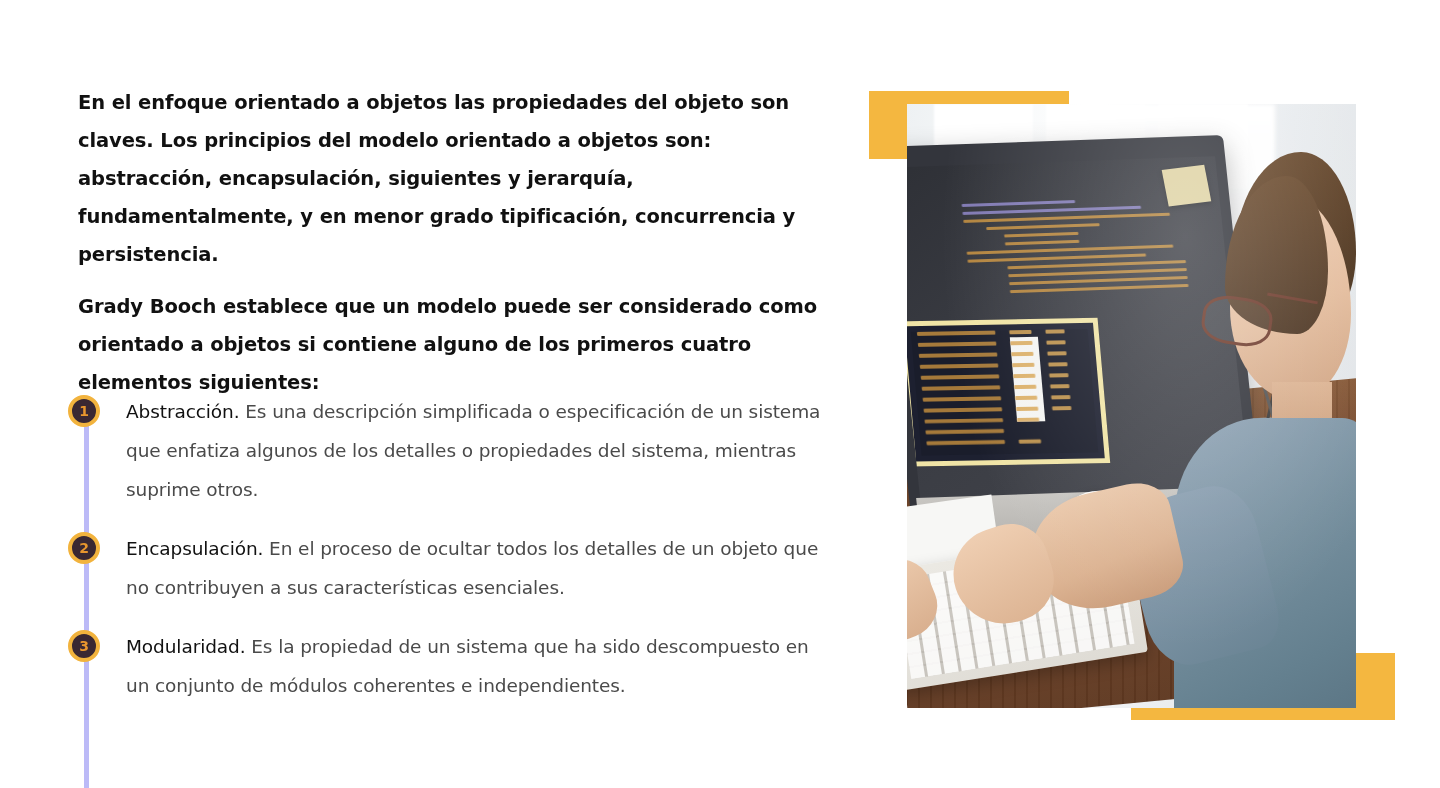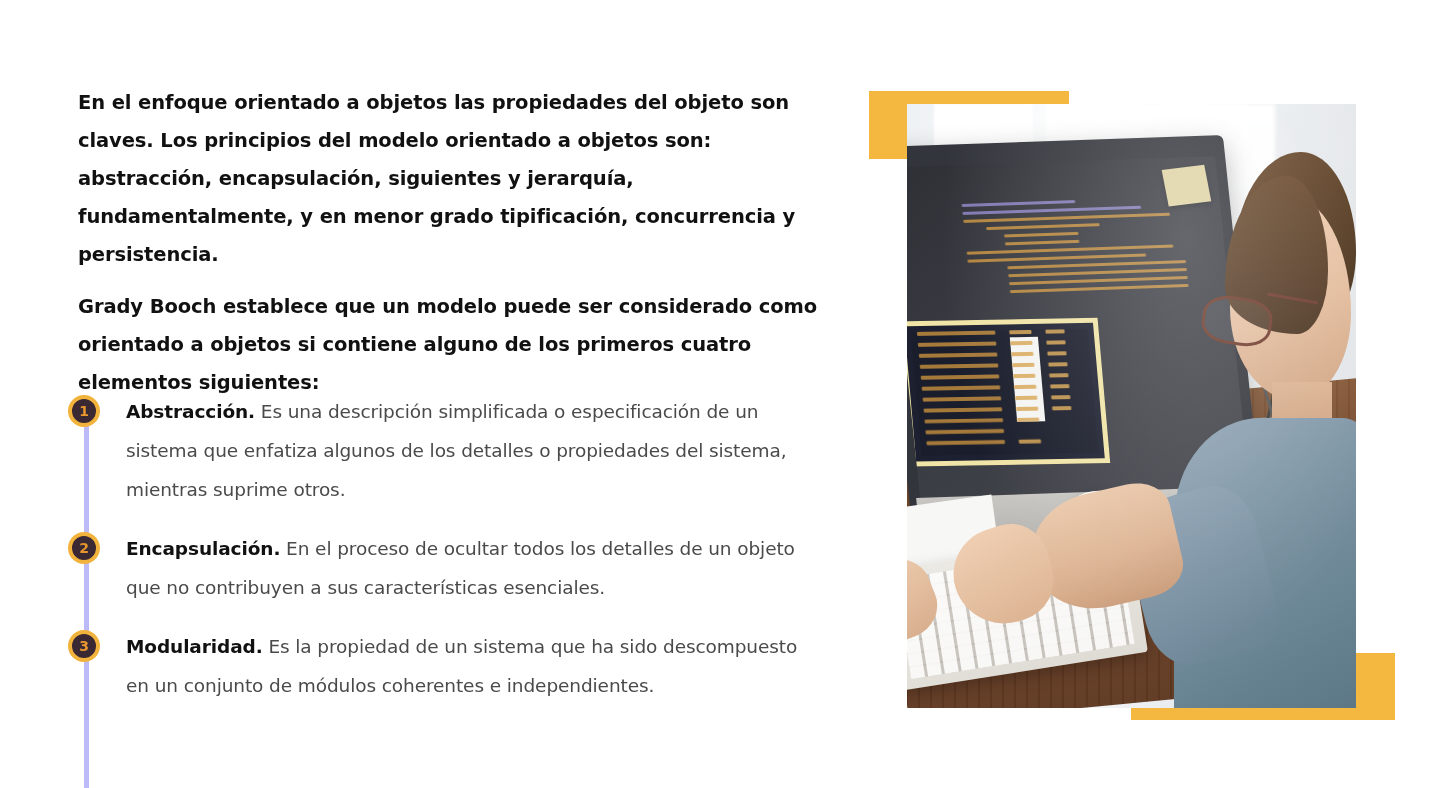--- a/index.html
+++ b/index.html
@@ -90,21 +90,21 @@
     margin-left: 26px;
     font-family: "DejaVu Sans", sans-serif;
     font-size: 18.5px;
     color: #4a4a4a;
     line-height: 39px;
     letter-spacing: -0.1px;
     width: 700px;
   }
   .item-text b {
     color: #111111;
-    font-weight: 700;
+    font-weight: 400;
   }
 
   .item-1 { margin-bottom: 20px; }
   .item-2 { margin-bottom: 20px; }
   .item-3 { margin-bottom: 0; }
 
   
   .art {
     position: absolute;
     left: 860px;

